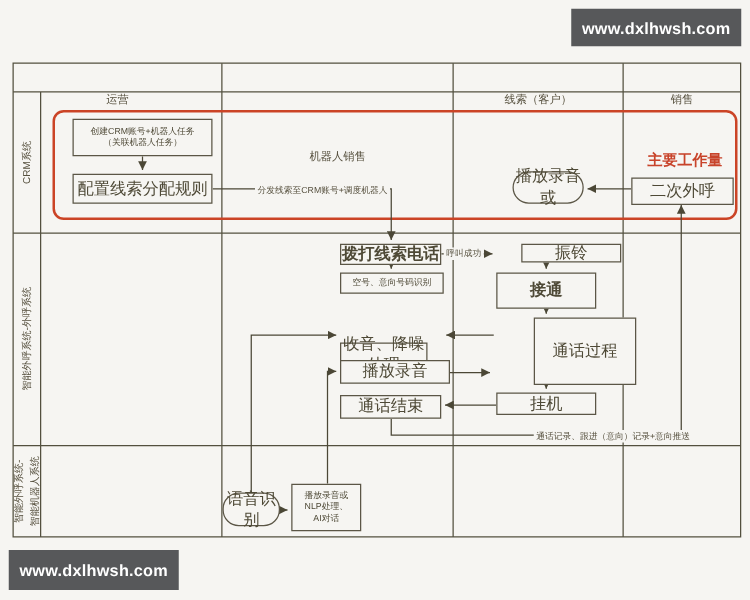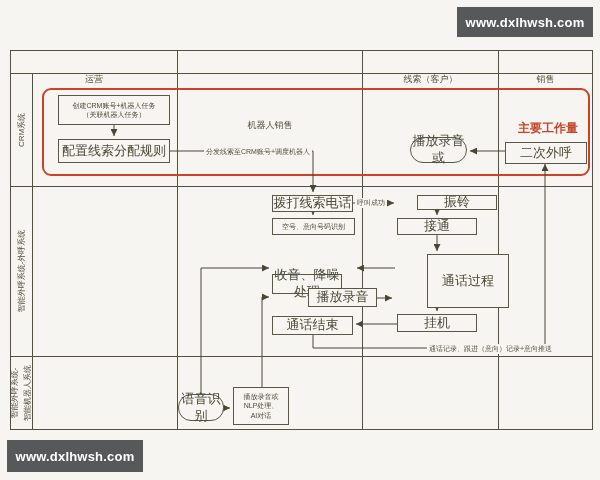--- a/index.html
+++ b/index.html
@@ -97,27 +97,27 @@
 <div class="lane-label" style="left:22px;top:393px;">智能外呼系统-
 智能机器人系统</div>
 
 <div class="accent-label" style="left:518px;top:95px;">主要工作量</div>
 
 <div class="node small" style="left:58px;top:95px;width:112px;height:30px;">创建CRM账号+机器人任务
 （关联机器人任务）</div>
 <div class="node" style="left:58px;top:139px;width:112px;height:24px;">配置线索分配规则</div>
 <div class="node stadium" style="left:410px;top:137px;width:57px;height:26px;">播放录音或</div>
 <div class="node" style="left:505px;top:142px;width:82px;height:22px;">二次外呼</div>
-<div class="node" style="left:272px;top:195px;width:81px;height:17px;">拨打线索电话</div>
+<div class="node" style="left:272px;top:195px;width:81px;height:17px;font-weight:bold;">拨打线索电话</div>
 <div class="node small" style="left:272px;top:218px;width:83px;height:17px;">空号、意向号码识别</div>
 <div class="node" style="left:272px;top:274px;width:70px;height:20px;">收音、降噪处理</div>
-<div class="node" style="left:272px;top:288px;width:69px;height:19px;margin-left:36px;">播放录音</div>
+<div class="node" style="left:272px;top:288px;width:88px;height:19px;">播放录音</div>
 <div class="node" style="left:272px;top:316px;width:81px;height:19px;">通话结束</div>
 <div class="node" style="left:397px;top:195px;width:80px;height:15px;margin-left:20px;">振铃</div>
-<div class="node" style="left:397px;top:218px;width:80px;height:17px;">接通</div>
+<div class="node" style="left:397px;top:218px;width:80px;height:29px;font-weight:bold;">接通</div>
 <div class="node" style="left:395px;top:254px;width:82px;height:54px;margin-left:32px;">通话过程</div>
 <div class="node" style="left:397px;top:314px;width:80px;height:18px;">挂机</div>
 <div class="node" style="left:178px;top:394px;width:46px;height:27px;border-radius:13px;">语音识别</div>
 <div class="node small" style="left:233px;top:387px;width:56px;height:38px;">播放录音或
 NLP处理、
 AI对话</div>
 
 <div class="edge-label" style="left:204px;top:147px;">分发线索至CRM账号+调度机器人</div>
 <div class="edge-label" style="left:355px;top:198px;">呼叫成功</div>
 <div class="edge-label" style="left:427px;top:344px;">通话记录、跟进（意向）记录+意向推送</div>

